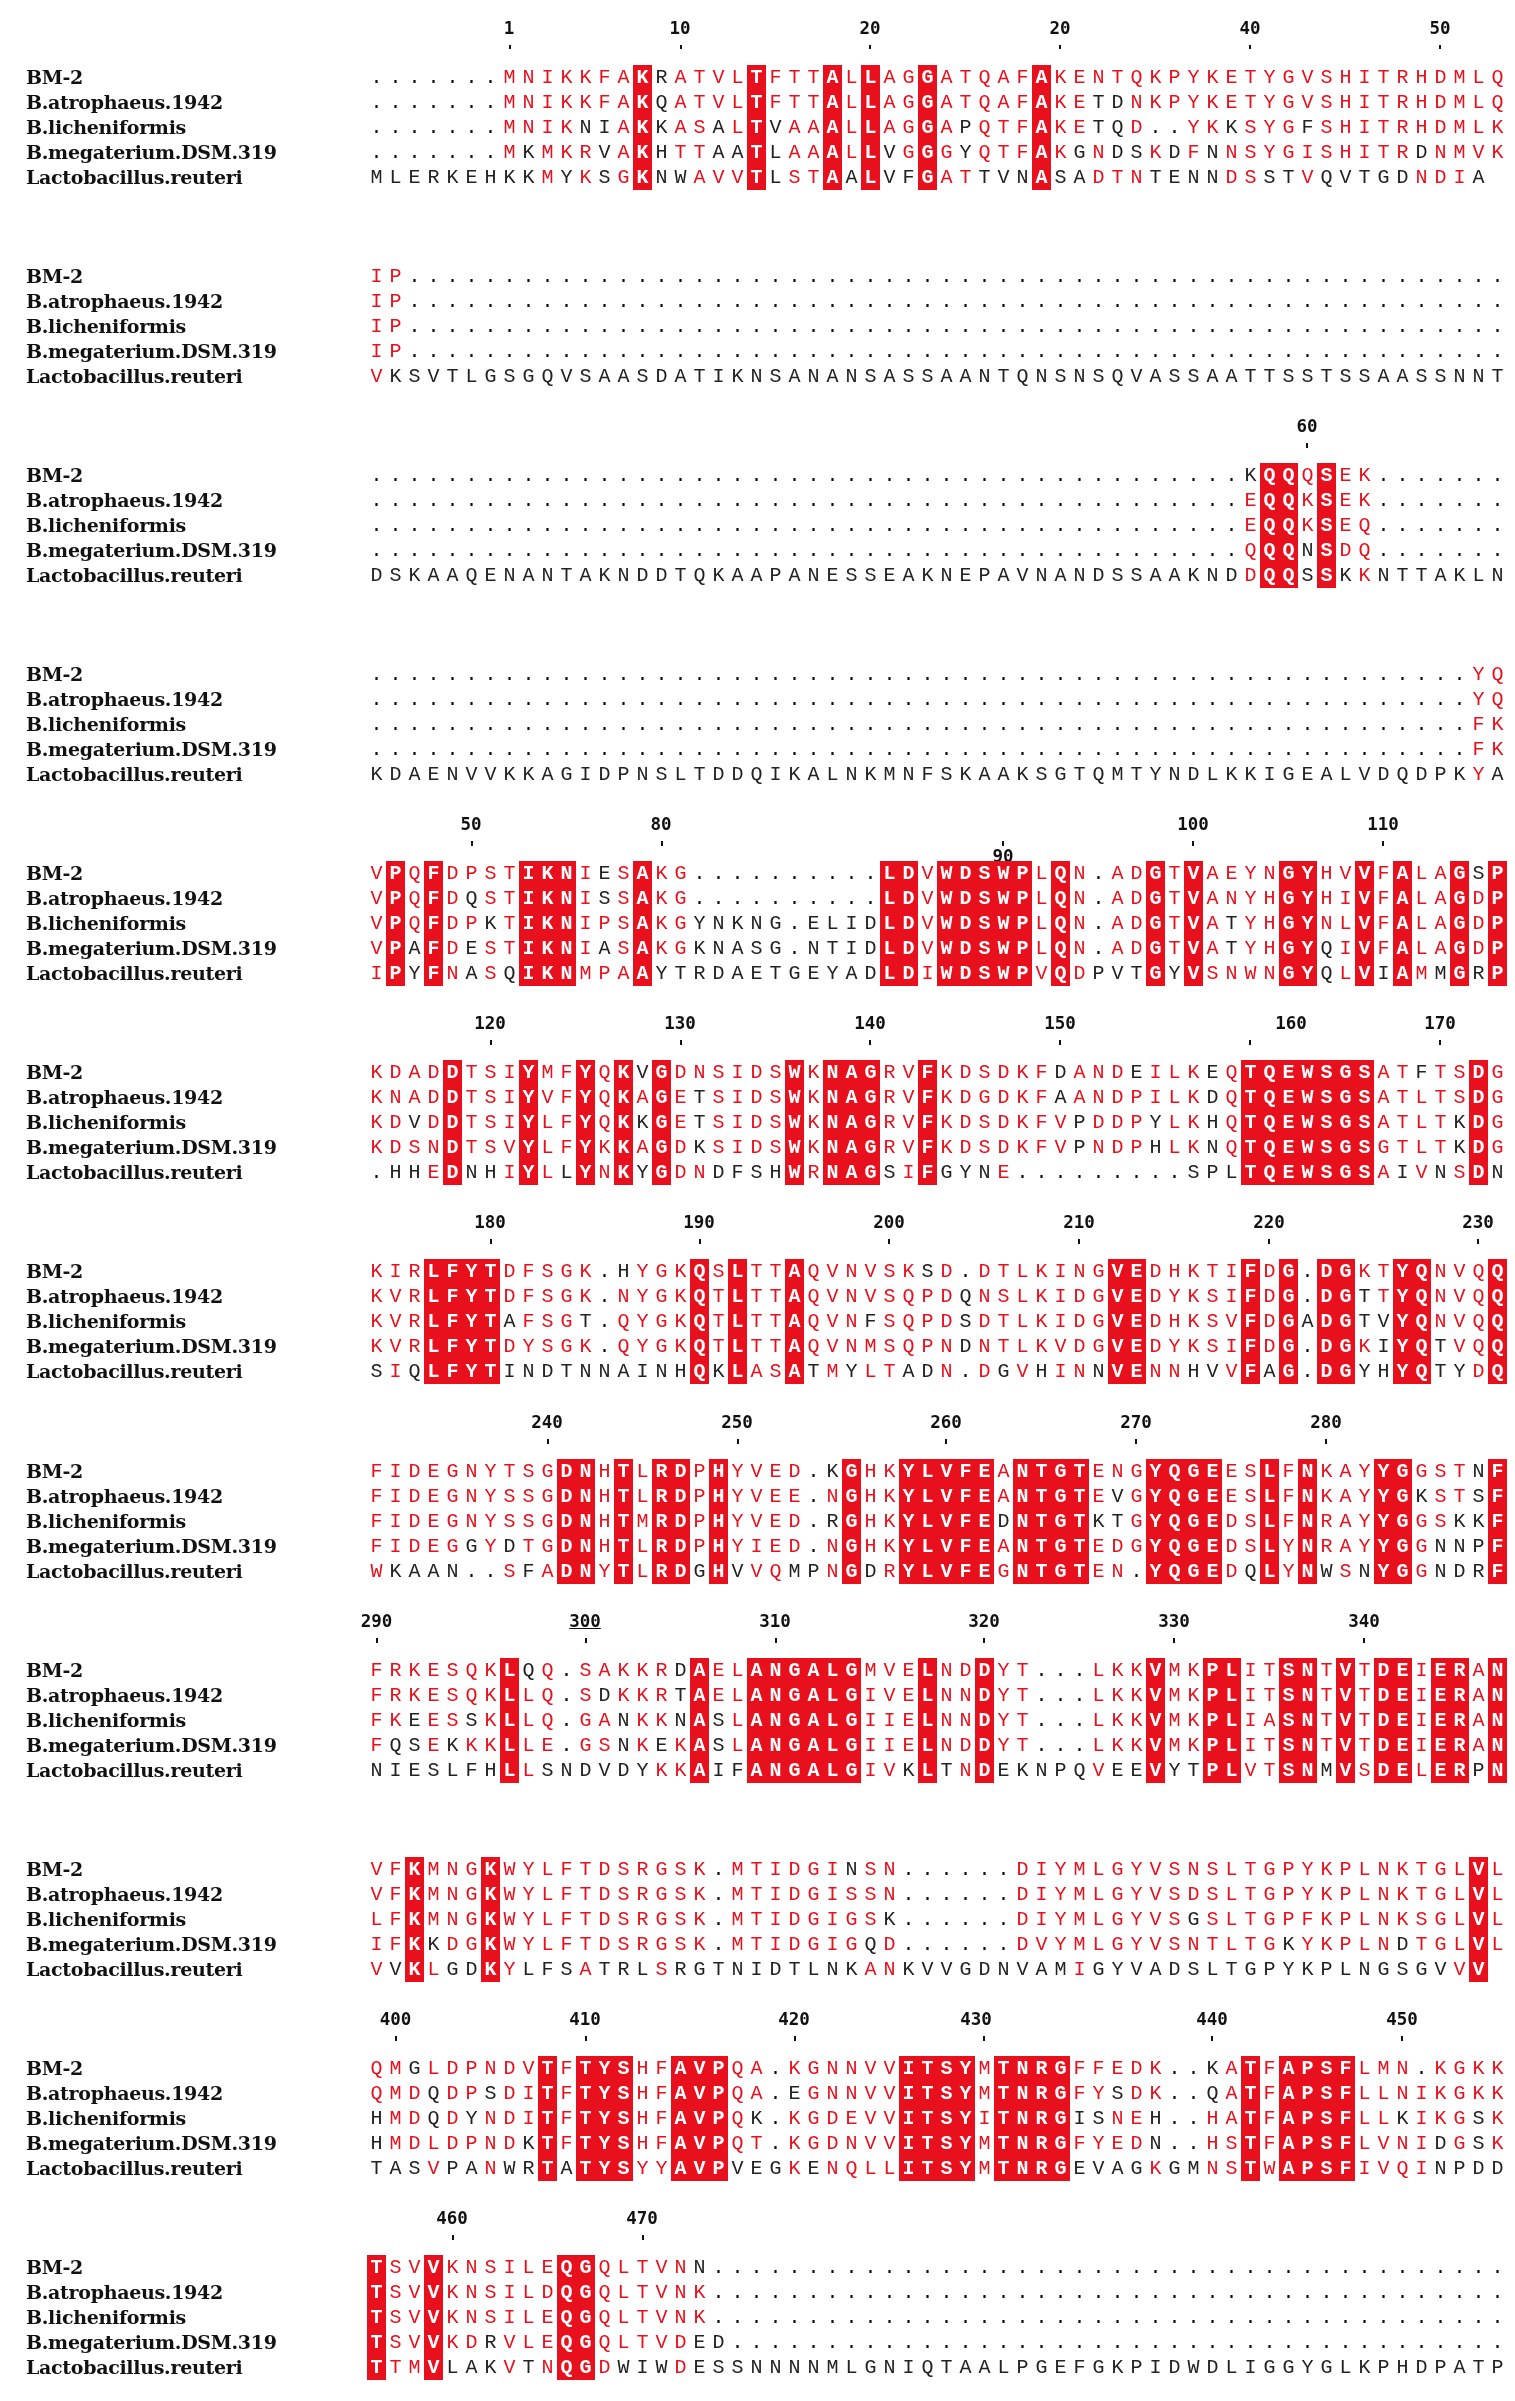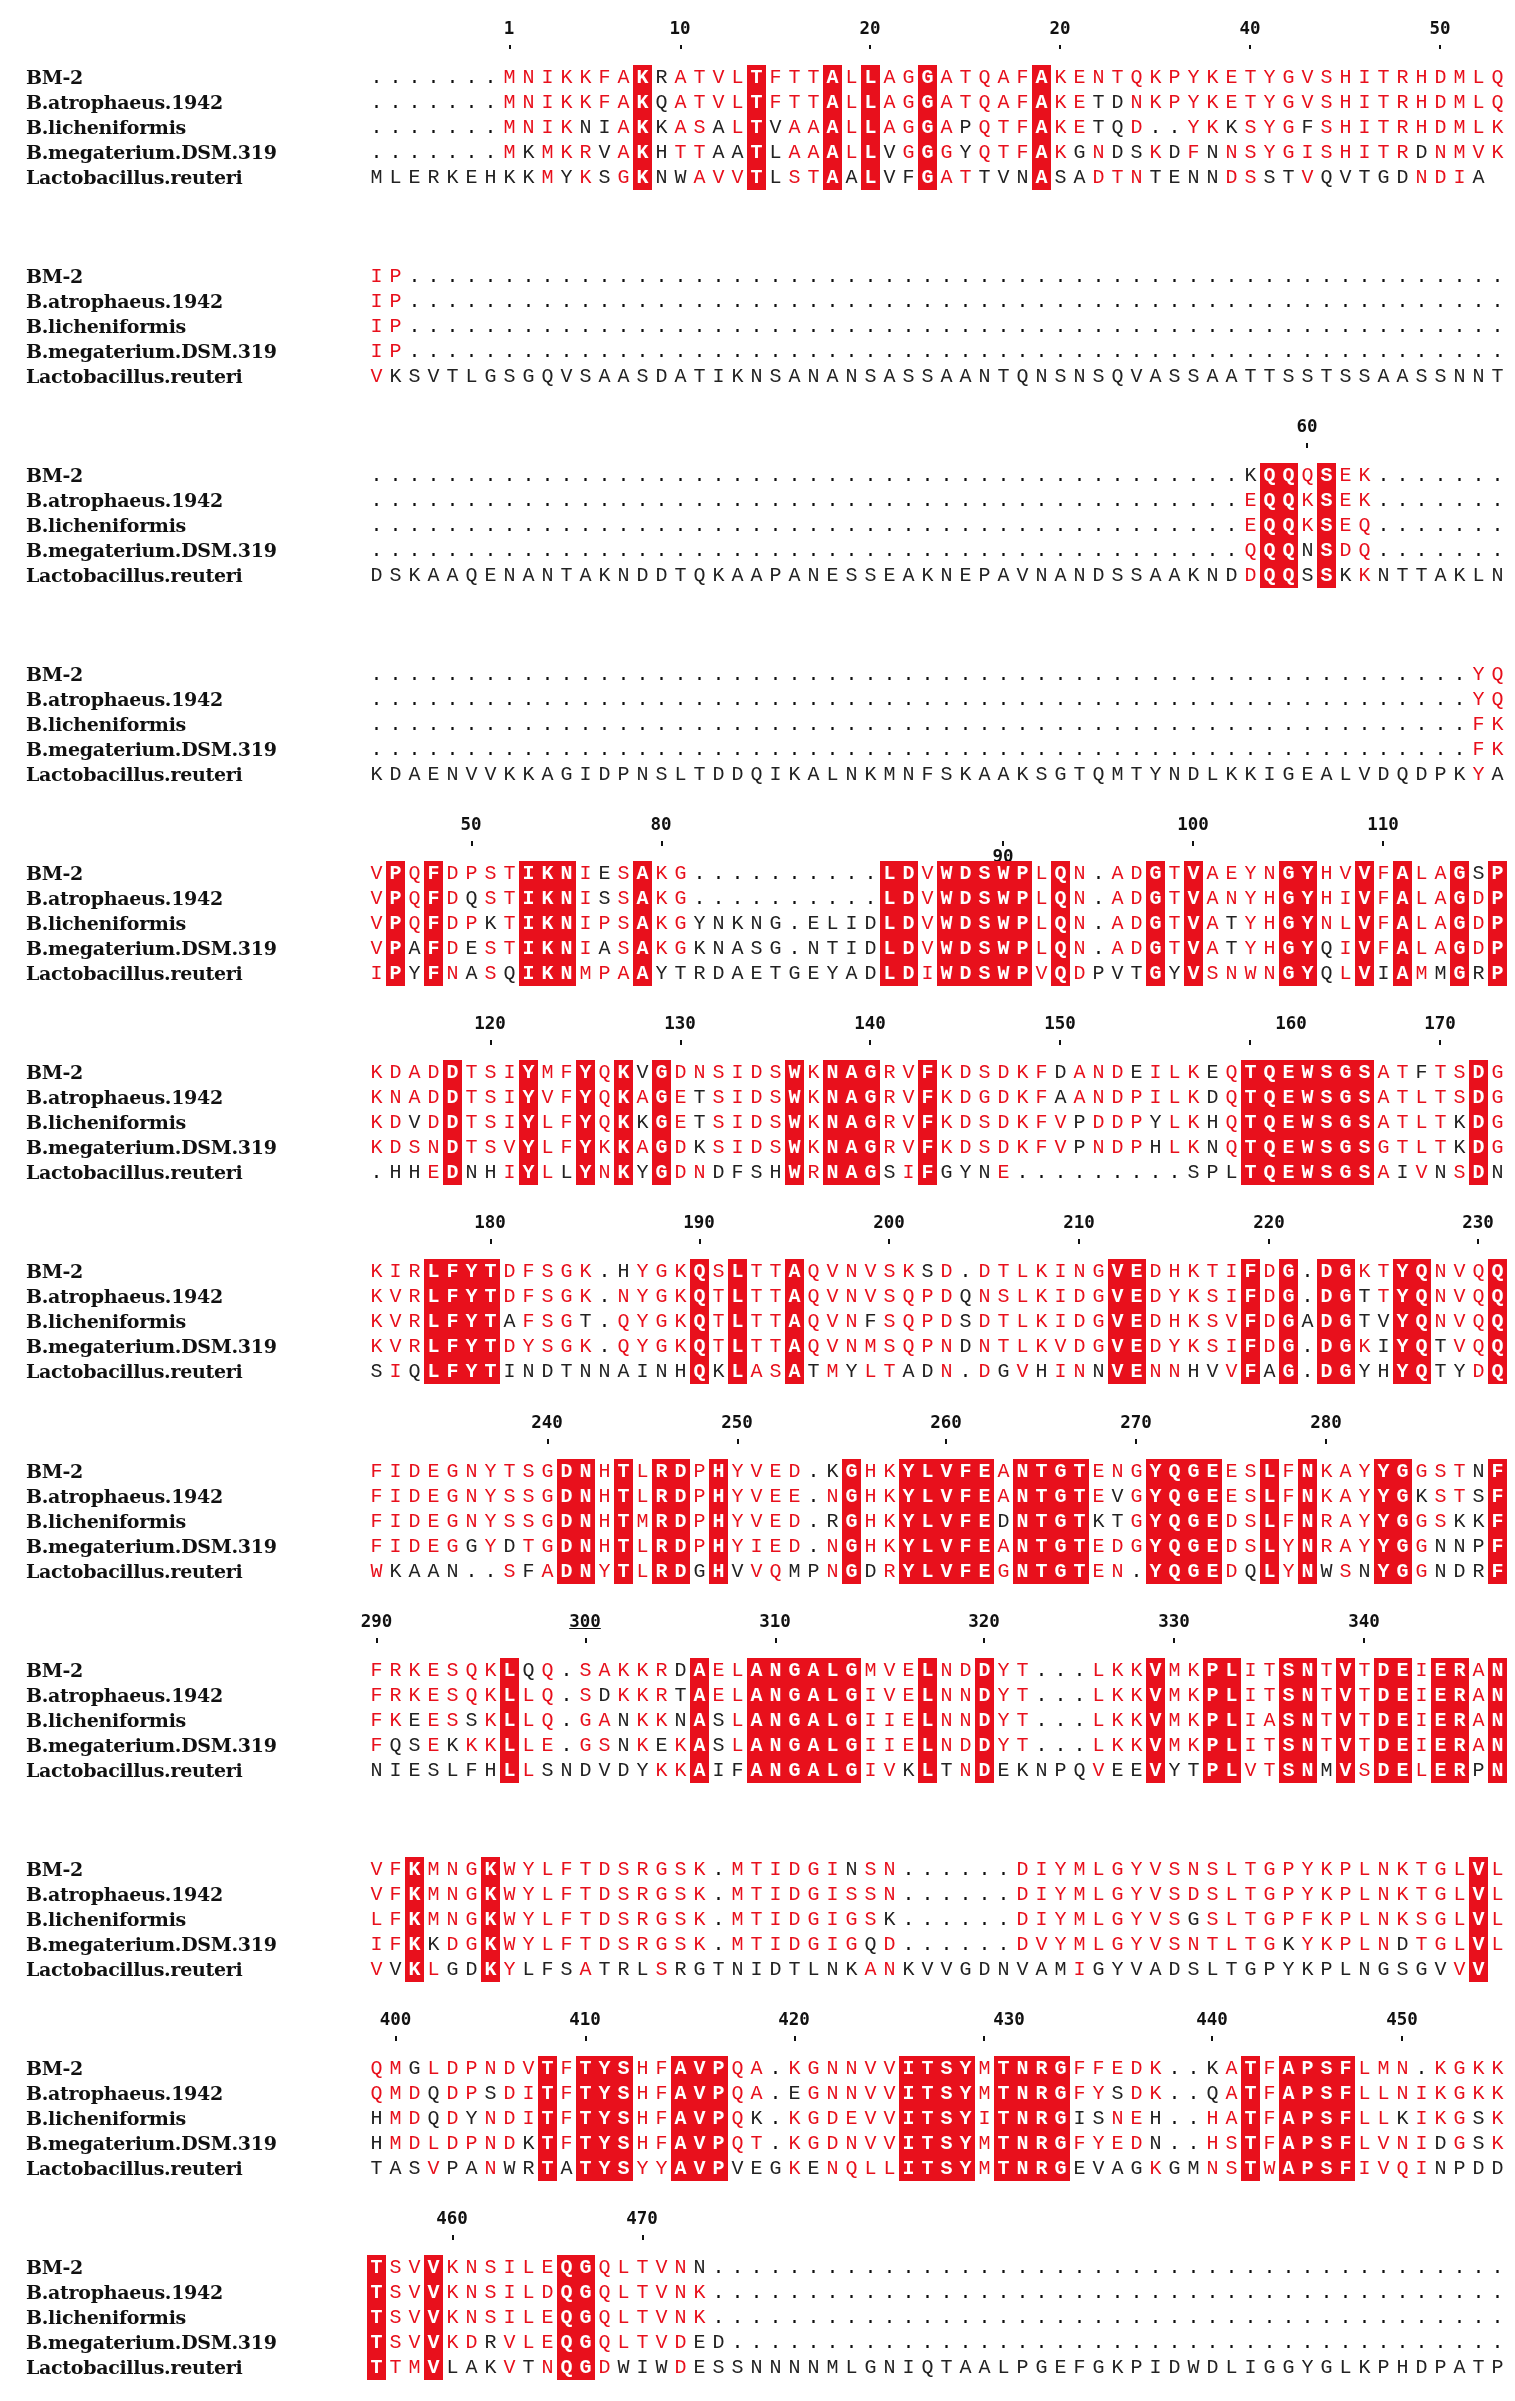--- a/index.html
+++ b/index.html
@@ -3375,21 +3375,21 @@
       </div>
     </div>
     <div class="block" style="top: 2009px; height: 199px;">
       <div class="ruler">
         <span class="tick" style="left: 28.5px;">400</span>
         <span class="tickmark" style="left: 28px;"></span>
         <span class="tick" style="left: 218px;">410</span>
         <span class="tickmark" style="left: 218px;"></span>
         <span class="tick" style="left: 427px;">420</span>
         <span class="tickmark" style="left: 427px;"></span>
-        <span class="tick" style="left: 642px;">430</span>
+        <span class="tick" style="left: 609px;">430</span>
         <span class="tickmark" style="left: 616px;"></span>
         <span class="tick" style="left: 845px;">440</span>
         <span class="tickmark" style="left: 844px;"></span>
         <span class="tick" style="left: 1035px;">450</span>
         <span class="tickmark" style="left: 1034px;"></span>
       </div>
       <div class="row" style="top: 47px;">
         <span class="name">BM-2</span>
         <div class="seq">
           <span class="res sim">Q</span>

